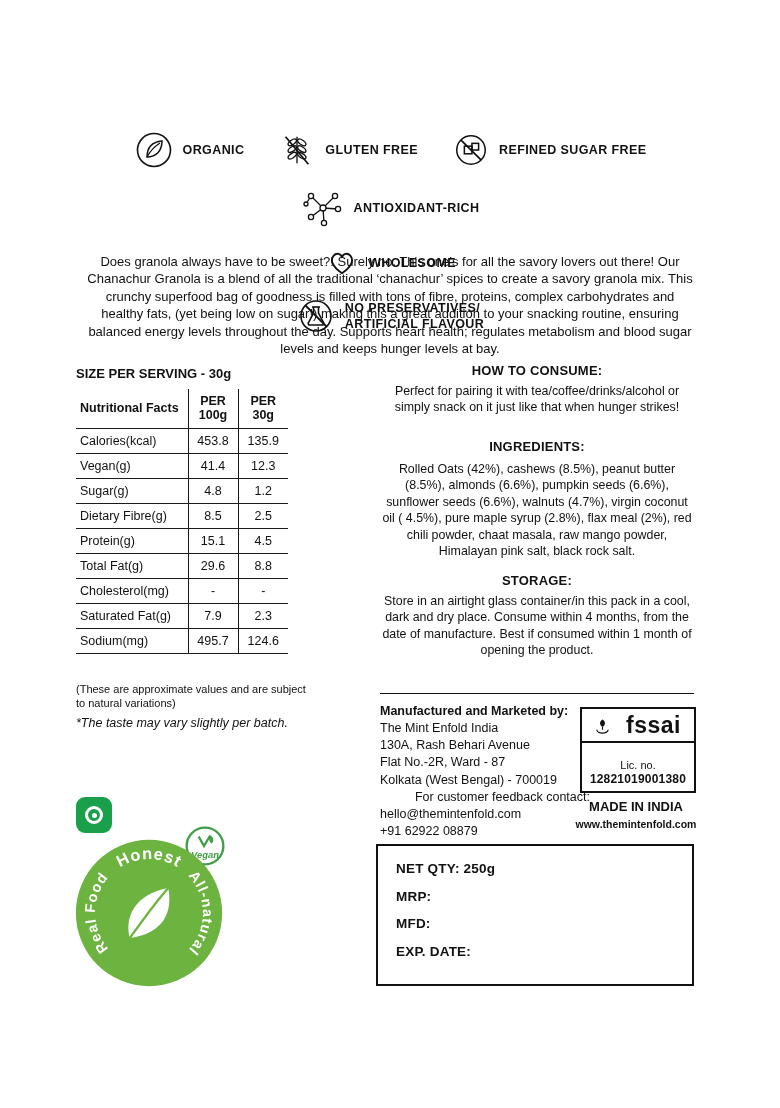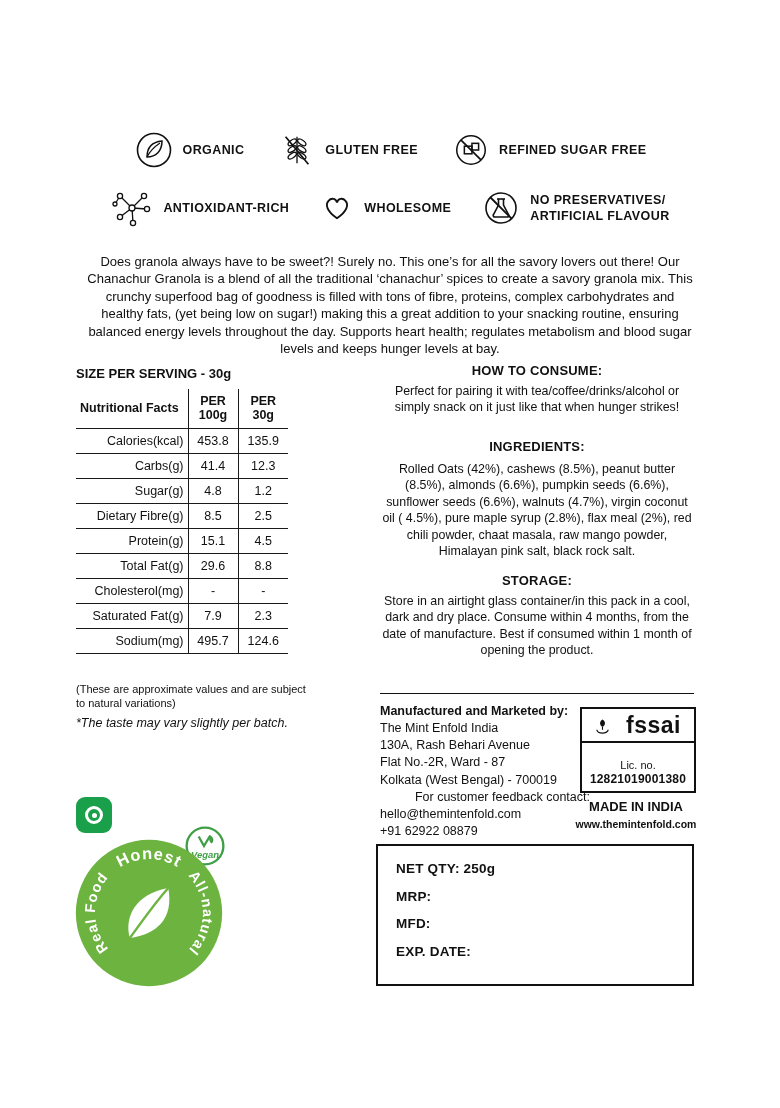--- a/index.html
+++ b/index.html
@@ -6,36 +6,36 @@
   html,body { background:#ffffff; }
   #page {
     position:relative; width:780px; height:1108px; margin:6px auto;
     background:#ffffff; color:#111;
     font-family:"Liberation Sans", sans-serif; overflow:hidden;
   }
 
   
   .badges-row { position:absolute; left:0; right:0; display:flex; justify-content:center; align-items:center; }
   #badges1 { top:124px; gap:34px; }
-  #badges2 { top:180px; gap:30px; }
+  #badges2 { top:180px; gap:16px;flex-direction:column; }
   .badge { display:flex; align-items:center; gap:9px; }
   .badge .icon { display:inline-flex; }
   .badge-label { font-weight:700; font-size:12.5px; letter-spacing:.4px; line-height:1.3; }
 
   
   #desc { position:absolute; top:247px; left:84px; right:84px; text-align:center; font-size:13px; line-height:1.34; }
 
   
   #serving-title { position:absolute; top:360px; left:76px; font-weight:700; font-size:13px; }
   #nutri-table { position:absolute; top:383px; left:76px; border-collapse:collapse; }
   #nutri-table th, #nutri-table td { border-bottom:1px solid #1a1a1a; font-size:12.5px; padding:5px 4px; }
   #nutri-table th { font-weight:700; }
   #nutri-table th:first-child { text-align:left; width:112px; }
   #nutri-table th:nth-child(2), #nutri-table th:nth-child(3) { width:50px; line-height:1.15; }
-  #nutri-table td:first-child { text-align:right; }
+  #nutri-table td:first-child { text-align:left; }
   #nutri-table th:nth-child(2), #nutri-table th:nth-child(3),
   #nutri-table td:nth-child(2), #nutri-table td:nth-child(3) { border-left:1px solid #1a1a1a; text-align:center; }
   #note1 { position:absolute; top:676px; left:76px; width:242px; font-size:11px; line-height:1.3; }
   #note2 { position:absolute; top:710px; left:76px; width:262px; font-size:12.5px; font-style:italic; }
 
   #brand-logo { position:absolute; top:791px; left:76px; width:36px; height:36px; border-radius:9px;
     background:#1aa04b; display:flex; align-items:center; justify-content:center; }
   #brand-logo .ring { width:18px; height:18px; border:3px solid #fff; border-radius:50%;
     display:flex; align-items:center; justify-content:center; }
   #brand-logo .dot { width:5px; height:5px; background:#fff; border-radius:50%; }
@@ -182,21 +182,21 @@
         <th>PER 30g</th>
       </tr>
     </thead>
     <tbody>
       <tr>
           <td>Calories(kcal)</td>
           <td>453.8</td>
           <td>135.9</td>
         </tr>
       <tr>
-          <td>Carbs(g)</td>
+          <td>Vegan(g)</td>
           <td>41.4</td>
           <td>12.3</td>
         </tr>
       <tr>
           <td>Sugar(g)</td>
           <td>4.8</td>
           <td>1.2</td>
         </tr>
       <tr>
           <td>Dietary Fibre(g)</td>

